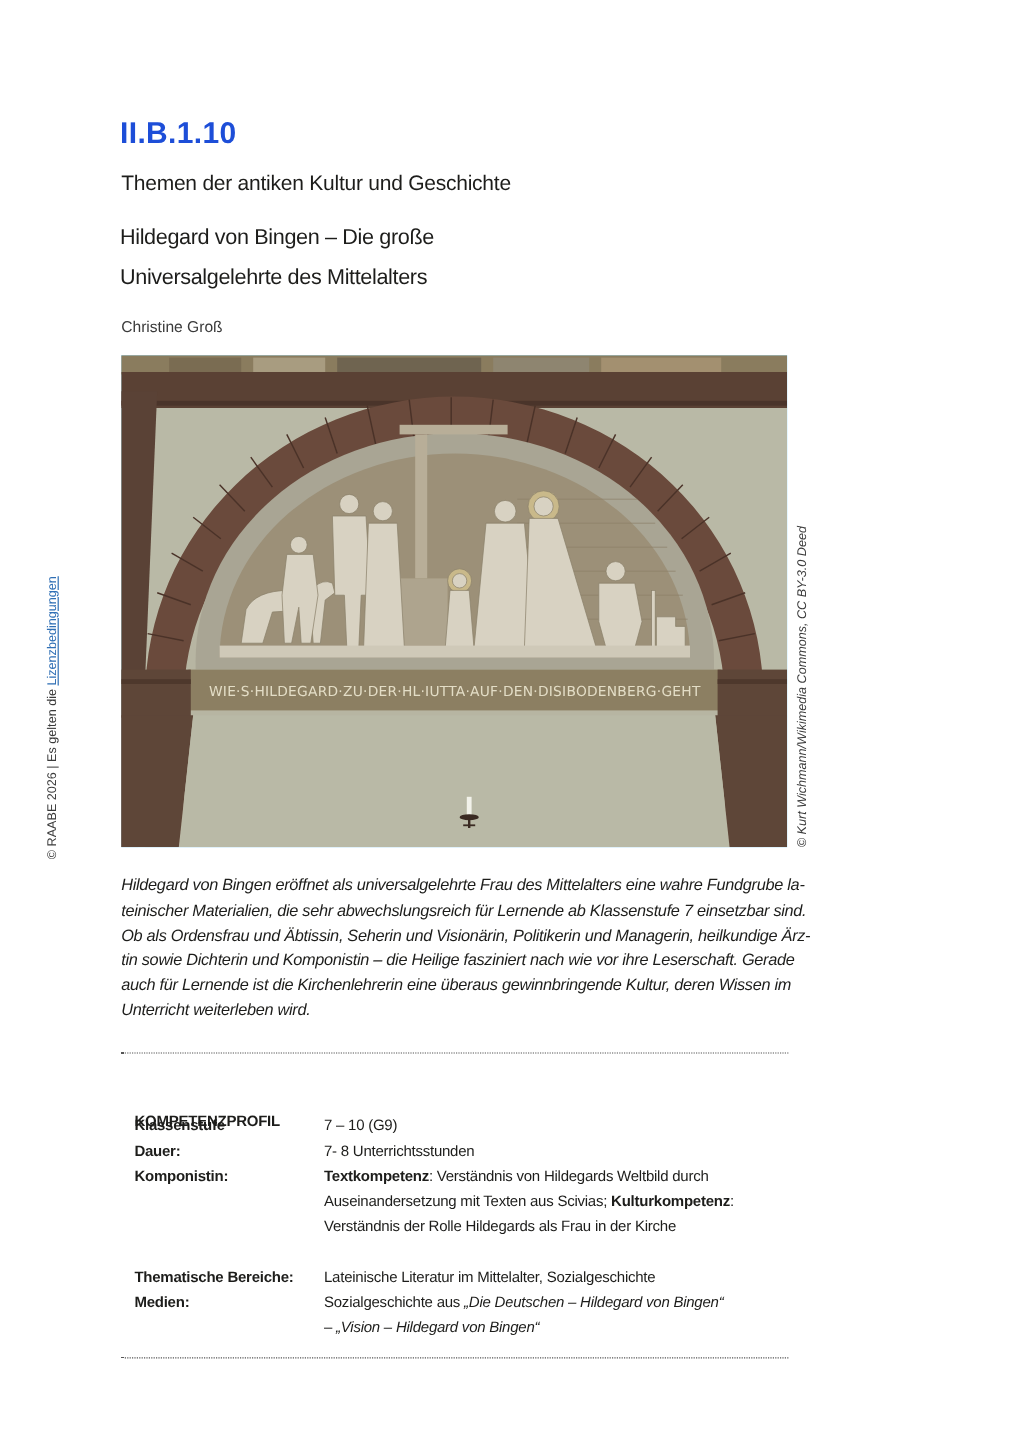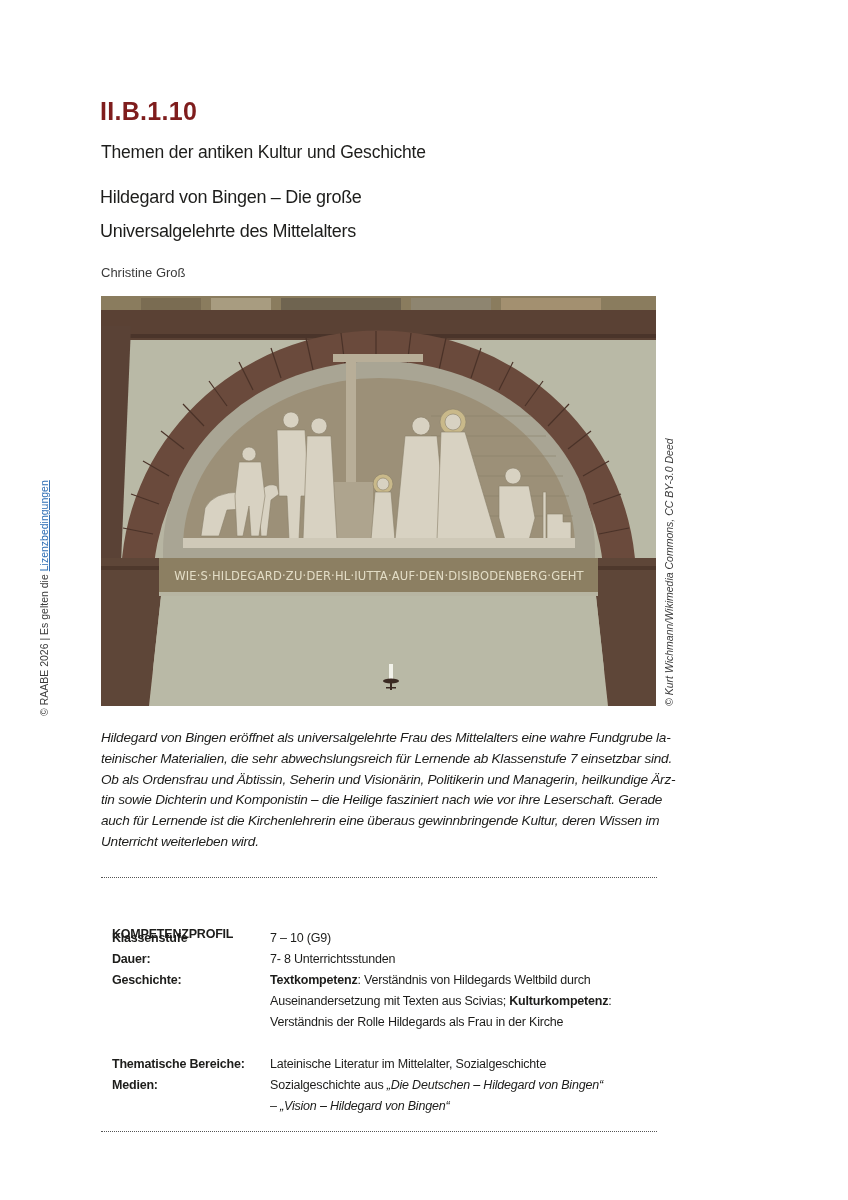--- a/index.html
+++ b/index.html
@@ -2,21 +2,21 @@
 <html><head>
 <meta charset="utf-8">
 <style>
   html, body { margin: 0; padding: 0; }
   body {
     width: 848px; height: 1200px; background: #ffffff; position: relative; overflow: hidden;
     font-family: "Liberation Sans", "DejaVu Sans", sans-serif; color: #1d1d1b;
   }
   .abs { position: absolute; }
   .code {
-    left: 100px; top: 97px; font-size: 25px; color: #7f1d1d; font-weight: bold; letter-spacing: 0.3px;
+    left: 100px; top: 97px; font-size: 25px; color: #1d4ed8; font-weight: bold; letter-spacing: 0.3px;
   }
   .subject {
     left: 101px; top: 142px; font-size: 17.5px; color: #1d1d1b; letter-spacing: -0.2px;
   }
   .title {
     left: 100px; top: 180px; font-size: 18px; line-height: 34px; color: #1d1d1b; letter-spacing: -0.3px;
   }
   .author {
     left: 101px; top: 265px; font-size: 13px; color: #3a3a3a;
   }
@@ -206,21 +206,21 @@
 </div>
 
 <div class="abs kp-row" style="top:949px;">
   <div class="kp-label">Dauer:</div>
   <div class="kp-value">
       <span>7- 8 Unterrichtsstunden</span>
     </div>
 </div>
 
 <div class="abs kp-row" style="top:970px;">
-  <div class="kp-label">Geschichte:</div>
+  <div class="kp-label">Komponistin:</div>
   <div class="kp-value">
     <span><b>Textkompetenz</b><span style="display:inline">: Verständnis von Hildegards Weltbild durch</span></span>
     <span><span style="display:inline">Auseinandersetzung mit Texten aus Scivias; </span><b>Kulturkompetenz</b><span style="display:inline">:</span></span>
     <span>Verständnis der Rolle Hildegards als Frau in der Kirche</span>
   </div>
 </div>
 
 <div class="abs kp-row" style="top:1054px;">
   <div class="kp-label">Thematische Bereiche:</div>
   <div class="kp-value">

